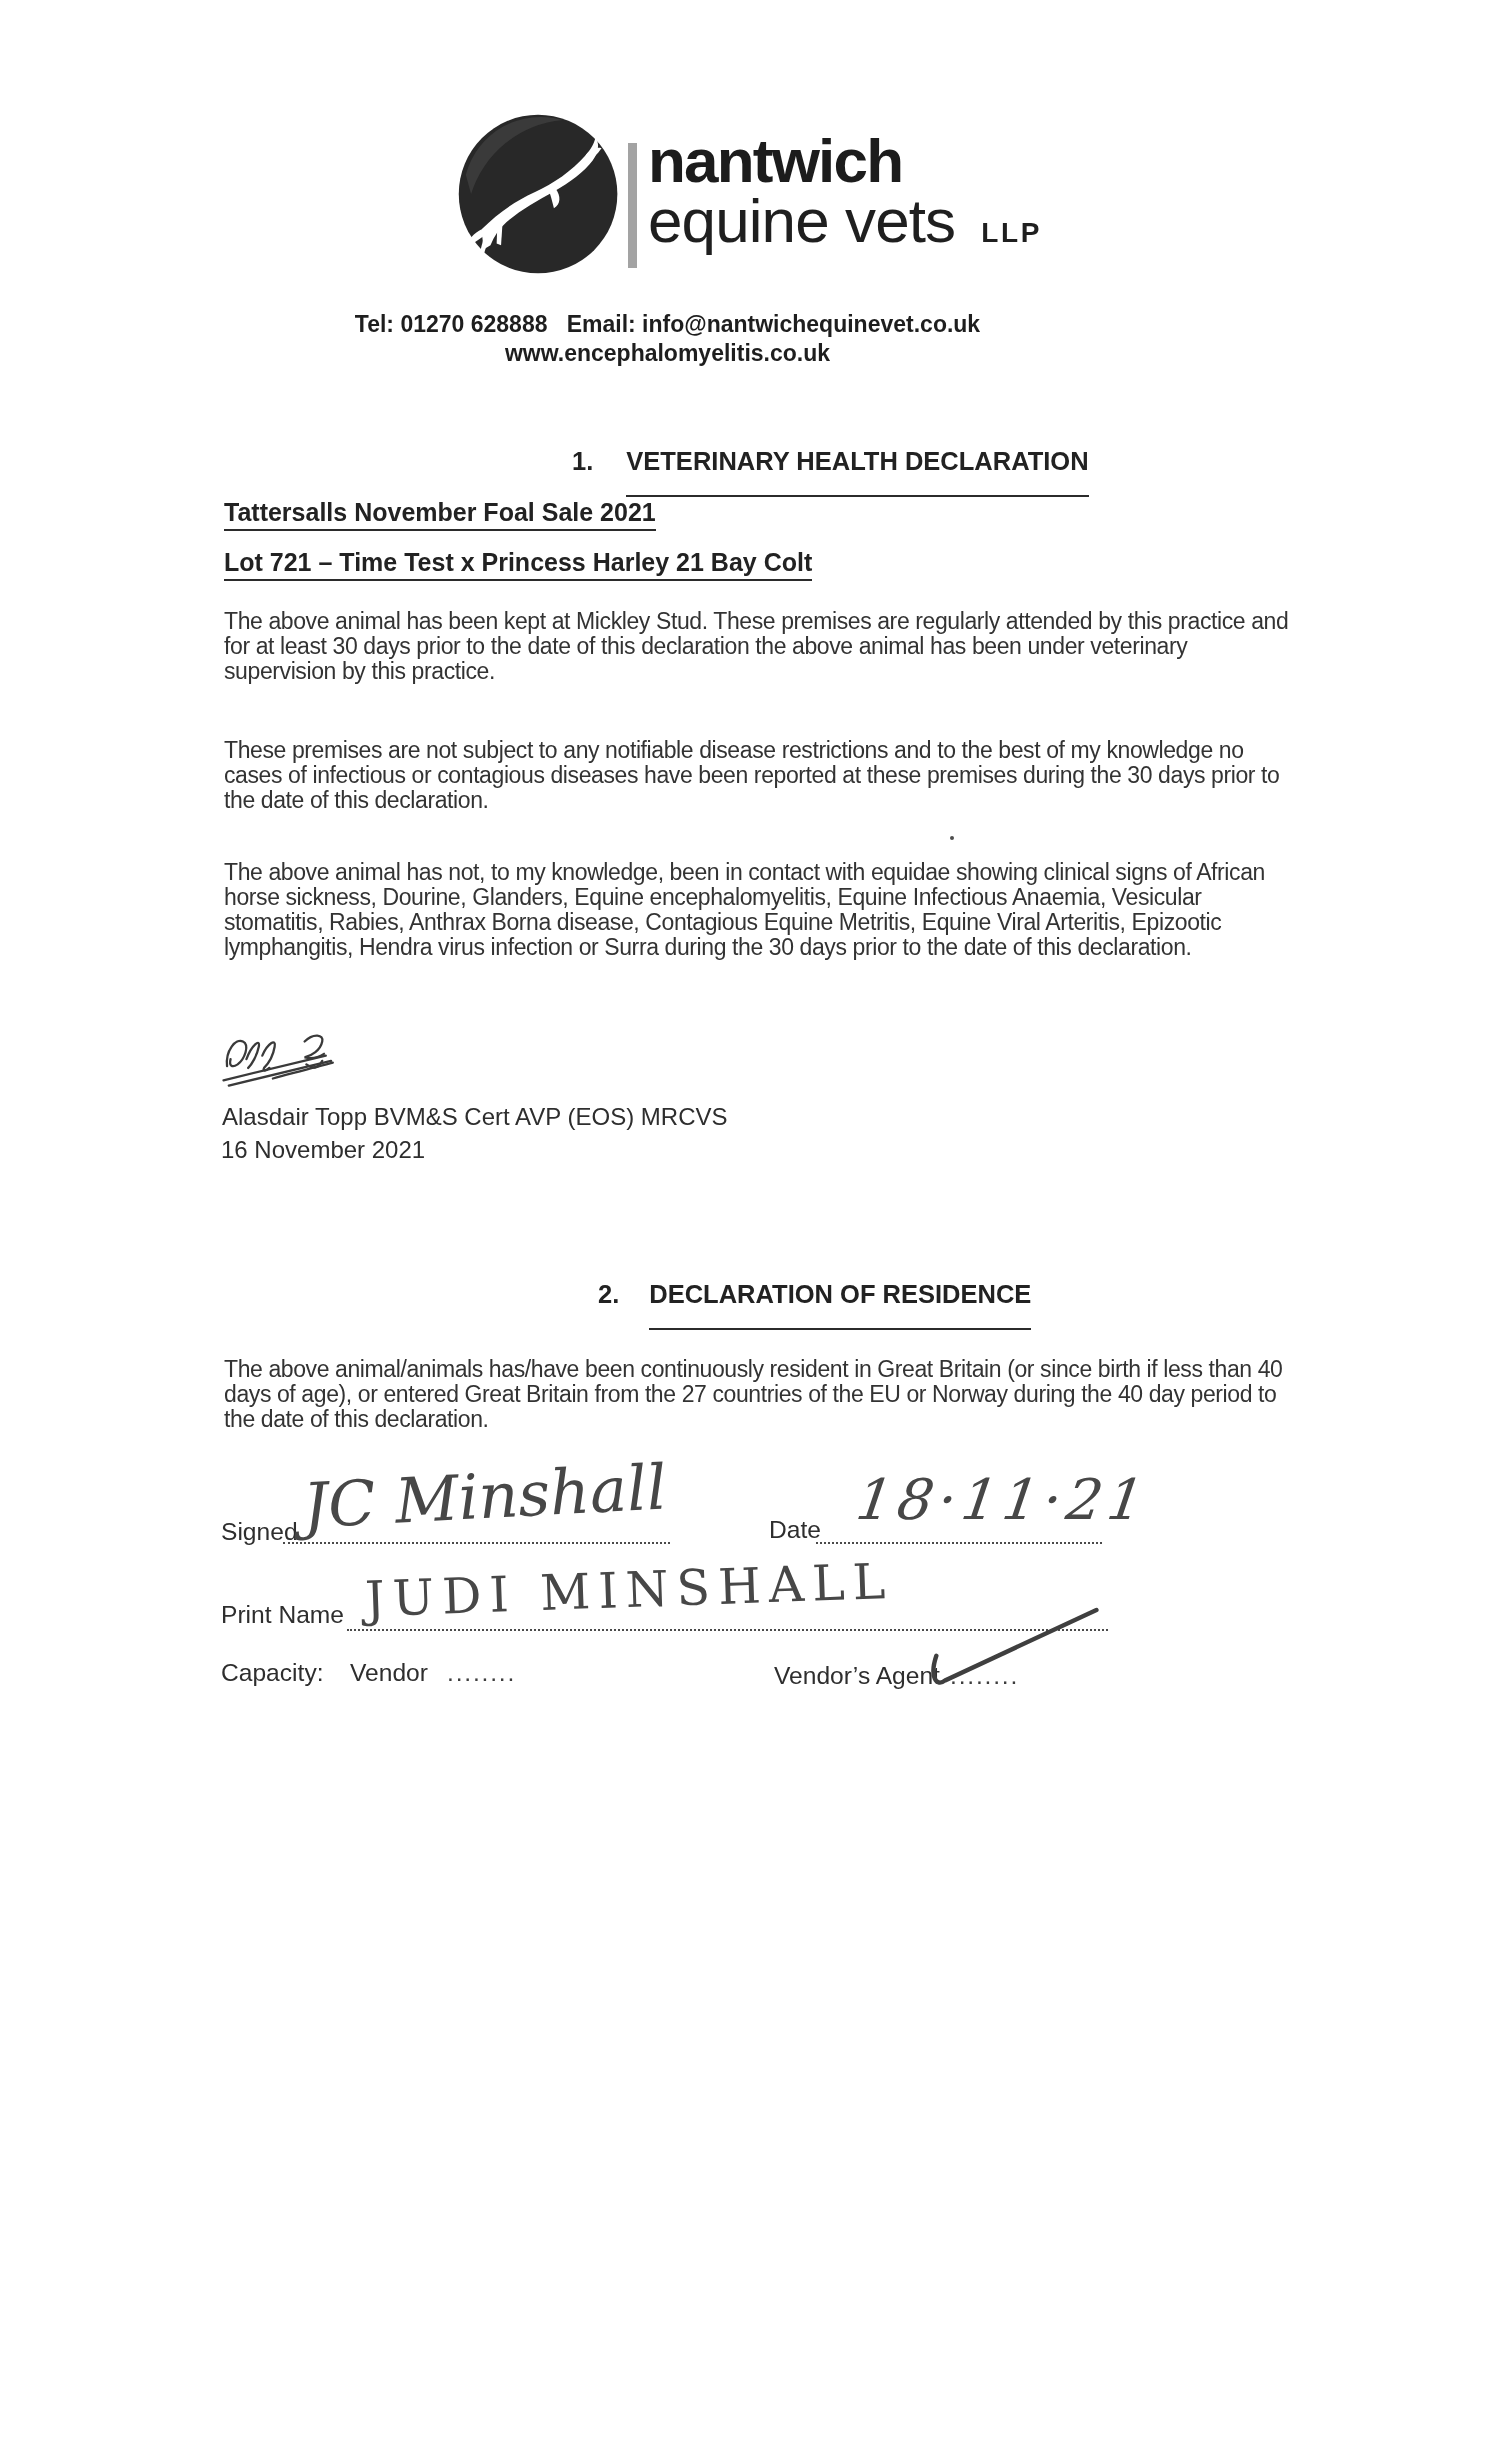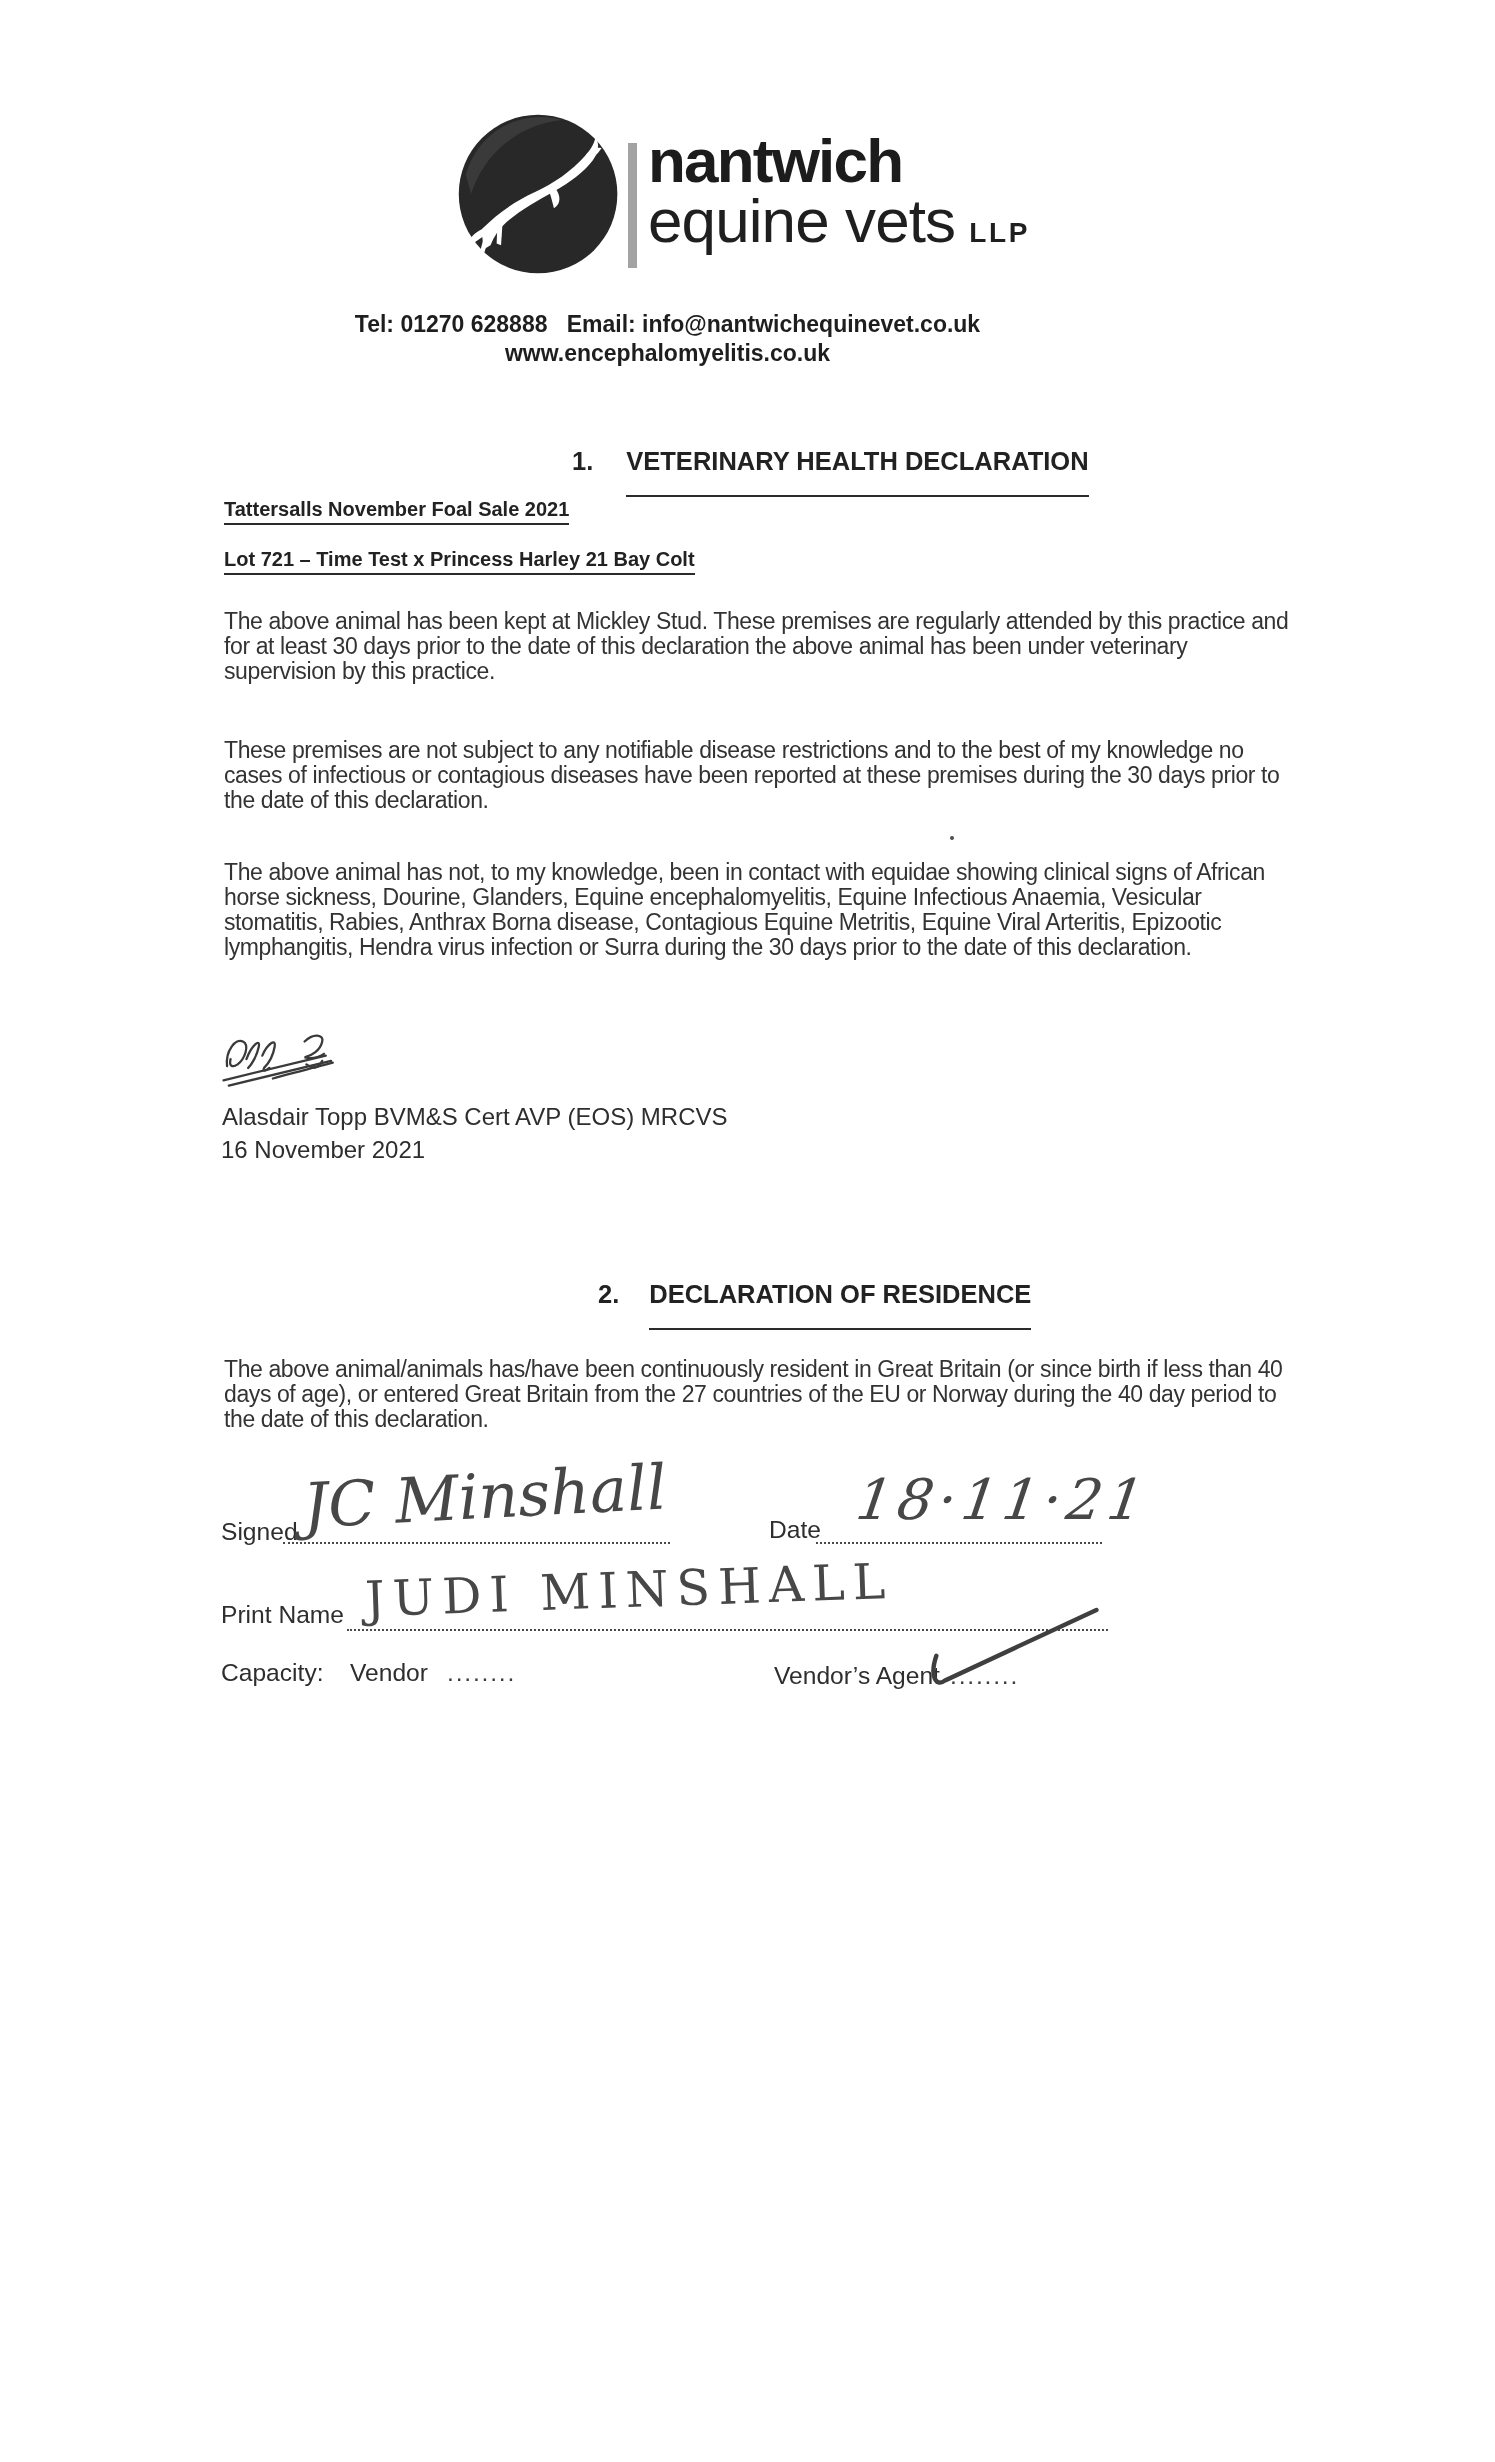--- a/index.html
+++ b/index.html
@@ -6,28 +6,28 @@
   .page{
     position:relative; width:1335px; height:2462px; background:#ffffff;
     font-family:"Liberation Sans", sans-serif; color:#2b2b2b; overflow:hidden;
   }
   .abs{position:absolute;}
 
   
   .logo-bar{width:8.8px;height:125px;background:#a3a3a3;}
   .org-line1{font-size:62px;font-weight:700;letter-spacing:-1.8px;color:#1c1c1c;line-height:1;}
   .org-line2{font-size:62px;font-weight:400;letter-spacing:-0.9px;color:#1f1f1f;line-height:1;display:flex;align-items:flex-end;}
-  .org-suffix{font-size:28px;font-weight:600;letter-spacing:2.6px;margin-left:14px;padding-bottom:5.3px;}
+  .org-suffix{font-size:28px;font-weight:600;letter-spacing:2.6px;margin-left:26px;padding-bottom:5.3px;}
   .address-block{left:0;right:0;top:310px;text-align:center;font-size:23px;font-weight:700;line-height:29px;color:#1e1e1e;}
 
   
   .sec-heading{display:flex;align-items:flex-start;font-size:25.5px;font-weight:700;color:#222;}
   .sec-num{margin-right:33px;}
   .sec-title{border-bottom:2.6px solid #2b2b2b;padding-bottom:19px;}
-  .sub-heading{font-size:20px;font-weight:700;color:#222;border-bottom:2.6px solid #2b2b2b;padding-bottom:1.8px;display:inline-block;}
+  .sub-heading{font-size:25px;font-weight:700;color:#222;border-bottom:2.6px solid #2b2b2b;padding-bottom:1.8px;display:inline-block;}
 
   
   .para{font-size:23px;line-height:25px;letter-spacing:-0.4px;color:#333;width:1077px;}
 
   .plain{font-size:24px;color:#2e2e2e;}
 
   
   .lbl{font-size:24.6px;color:#2e2e2e;}
   .dotline{border-bottom:2.6px dotted #4a4a4a;}
   .hw{font-family:"DejaVu Serif", serif;color:#474747;white-space:nowrap;}

